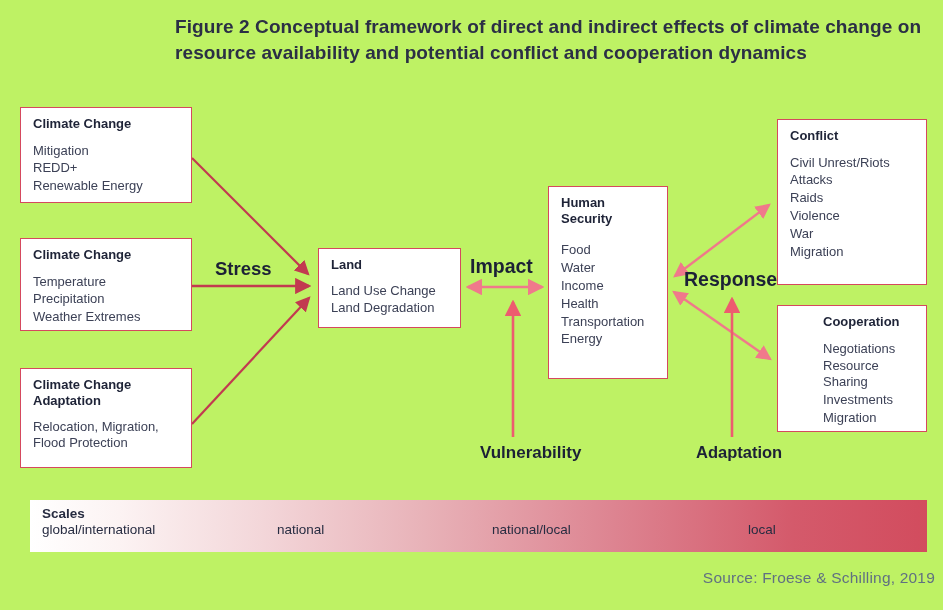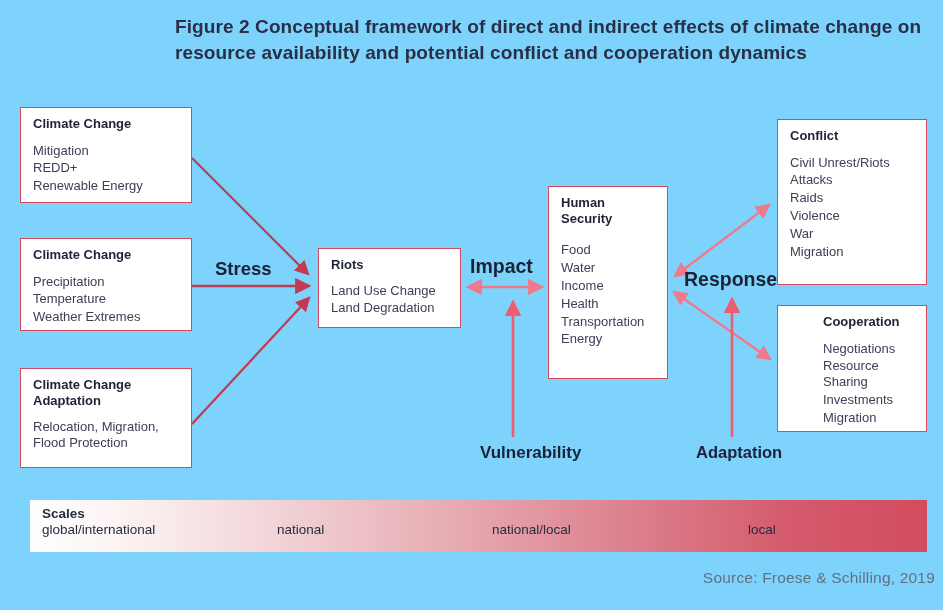--- a/index.html
+++ b/index.html
@@ -1,17 +1,17 @@
 <!DOCTYPE html>
 <html><head>
 <meta charset="utf-8">
 <style>
   html,body{margin:0;padding:0;background:#ffffff;}
   .stage{
-    position:relative;width:943px;height:610px;background:#7dd3fc;overflow:hidden;
+    position:relative;width:943px;height:610px;background:#bef264;overflow:hidden;
     font-family:"Liberation Sans","DejaVu Sans",sans-serif;
   }
   .fig-title{
     position:absolute;left:175px;top:14px;width:762px;
     font-size:19px;font-weight:bold;line-height:1.38;color:#2b2f45;letter-spacing:.1px;
   }
   .arrows{position:absolute;left:0;top:0;width:943px;height:610px;}
   .box{
     position:absolute;background:#ffffff;border:1.5px solid #d5495e;
     padding:8px 12px 6px 12px;box-sizing:border-box;color:#3c4156;font-size:13px;line-height:1.22;
@@ -78,35 +78,35 @@
     <div class="box-items">
         <div>Mitigation</div>
         <div>REDD+</div>
         <div>Renewable Energy</div>
       </div>
   </div>
 
   <div class="box b-stressors">
     <div class="box-title">Climate Change</div>
     <div class="box-items">
+        <div>Temperature</div>
         <div>Precipitation</div>
-        <div>Temperature</div>
         <div>Weather Extremes</div>
       </div>
   </div>
 
   <div class="box b-adaptation">
     <div class="box-title">Climate Change Adaptation</div>
     <div class="box-items">
         <div>Relocation, Migration, Flood Protection</div>
       </div>
   </div>
 
   <div class="box b-land">
-    <div class="box-title">Riots</div>
+    <div class="box-title">Land</div>
     <div class="box-items">
         <div>Land Use Change</div>
         <div>Land Degradation</div>
       </div>
   </div>
 
   <div class="box b-human">
     <div class="box-title">Human Security</div>
     <div class="box-items">
         <div>Food</div>

